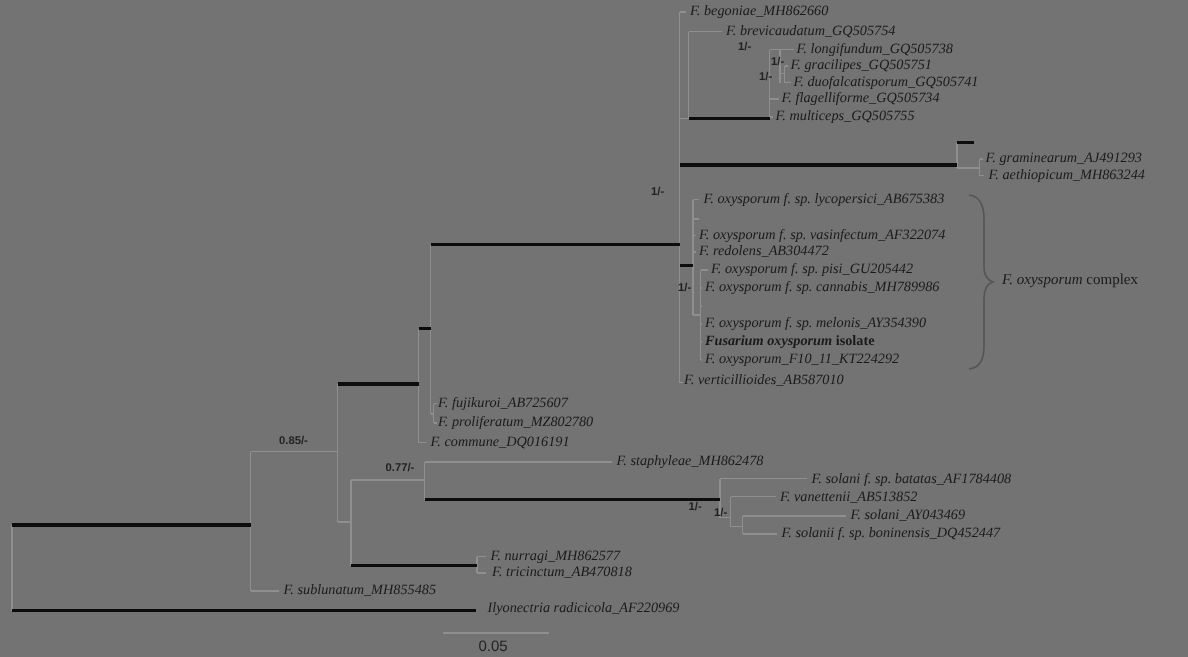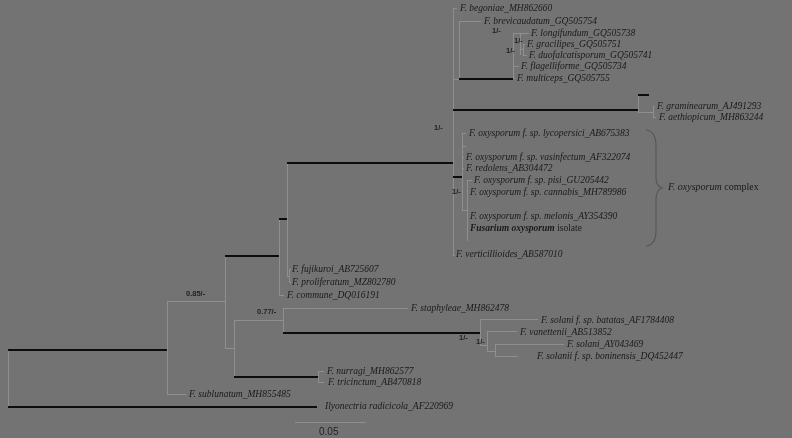--- a/index.html
+++ b/index.html
@@ -13,21 +13,21 @@
   #tree-svg{position:absolute;left:0;top:0;}
   .taxon{
     position:absolute;
     font-style:italic;
     font-size:9.5px;
     line-height:11px;
     color:#1a1a1a;
     white-space:nowrap;
   }
   .taxon.bold{font-weight:bold;}
-  .taxon.bold .suffix{font-style:normal;font-weight:normal;}
+  .taxon.bold .suffix{font-style:normal;font-weight:bold;}
   .support{
     position:absolute;
     font-family:"Liberation Sans", sans-serif;
     font-weight:bold;
     font-size:7.5px;
     line-height:9px;
     color:#222;
     white-space:nowrap;
   }
   .scale-label{
@@ -104,29 +104,30 @@
   <div class="taxon" style="left:517px;top:73px">F. multiceps_GQ505755</div>
   <div class="taxon" style="left:657px;top:101px">F. graminearum_AJ491293</div>
   <div class="taxon" style="left:659px;top:112px">F. aethiopicum_MH863244</div>
   <div class="taxon" style="left:469px;top:128px">F. oxysporum f. sp. lycopersici_AB675383</div>
   <div class="taxon" style="left:466px;top:152px">F. oxysporum f. sp. vasinfectum_AF322074</div>
   <div class="taxon" style="left:466px;top:163px">F. redolens_AB304472</div>
   <div class="taxon" style="left:474px;top:175px">F. oxysporum f. sp. pisi_GU205442</div>
   <div class="taxon" style="left:470px;top:187px">F. oxysporum f. sp. cannabis_MH789986</div>
   <div class="taxon" style="left:470px;top:211px">F. oxysporum f. sp. melonis_AY354390</div>
   <div class="taxon bold" style="left:470px;top:223px"><span>Fusarium oxysporum</span><span class="suffix"> isolate</span></div>
+  <div class="taxon" style="left:470px;top:235px">F. oxysporum_F10_11_KT224292</div>
   <div class="taxon" style="left:456px;top:249px">F. verticillioides_AB587010</div>
   <div class="taxon" style="left:292px;top:264px">F. fujikuroi_AB725607</div>
   <div class="taxon" style="left:292px;top:277px">F. proliferatum_MZ802780</div>
   <div class="taxon" style="left:287px;top:290px">F. commune_DQ016191</div>
   <div class="taxon" style="left:411px;top:303px">F. staphyleae_MH862478</div>
   <div class="taxon" style="left:541px;top:315px">F. solani f. sp. batatas_AF1784408</div>
   <div class="taxon" style="left:520px;top:327px">F. vanettenii_AB513852</div>
   <div class="taxon" style="left:567px;top:339px">F. solani_AY043469</div>
-  <div class="taxon" style="left:537px;top:351px">F. solanii f. sp. boninensis_DQ452447</div>
+  <div class="taxon" style="left:521px;top:351px">F. solanii f. sp. boninensis_DQ452447</div>
   <div class="taxon" style="left:327px;top:366px">F. nurragi_MH862577</div>
   <div class="taxon" style="left:328px;top:377px">F. tricinctum_AB470818</div>
   <div class="taxon" style="left:189px;top:389px">F. sublunatum_MH855485</div>
   <div class="taxon" style="left:325px;top:401px">Ilyonectria radicicola_AF220969</div>
 
   <div class="support" style="left:492px;top:26px">1/-</div>
   <div class="support" style="left:514px;top:36px">1/-</div>
   <div class="support" style="left:506px;top:46px">1/-</div>
   <div class="support" style="left:434px;top:123px">1/-</div>
   <div class="support" style="left:452px;top:187px">1/-</div>

